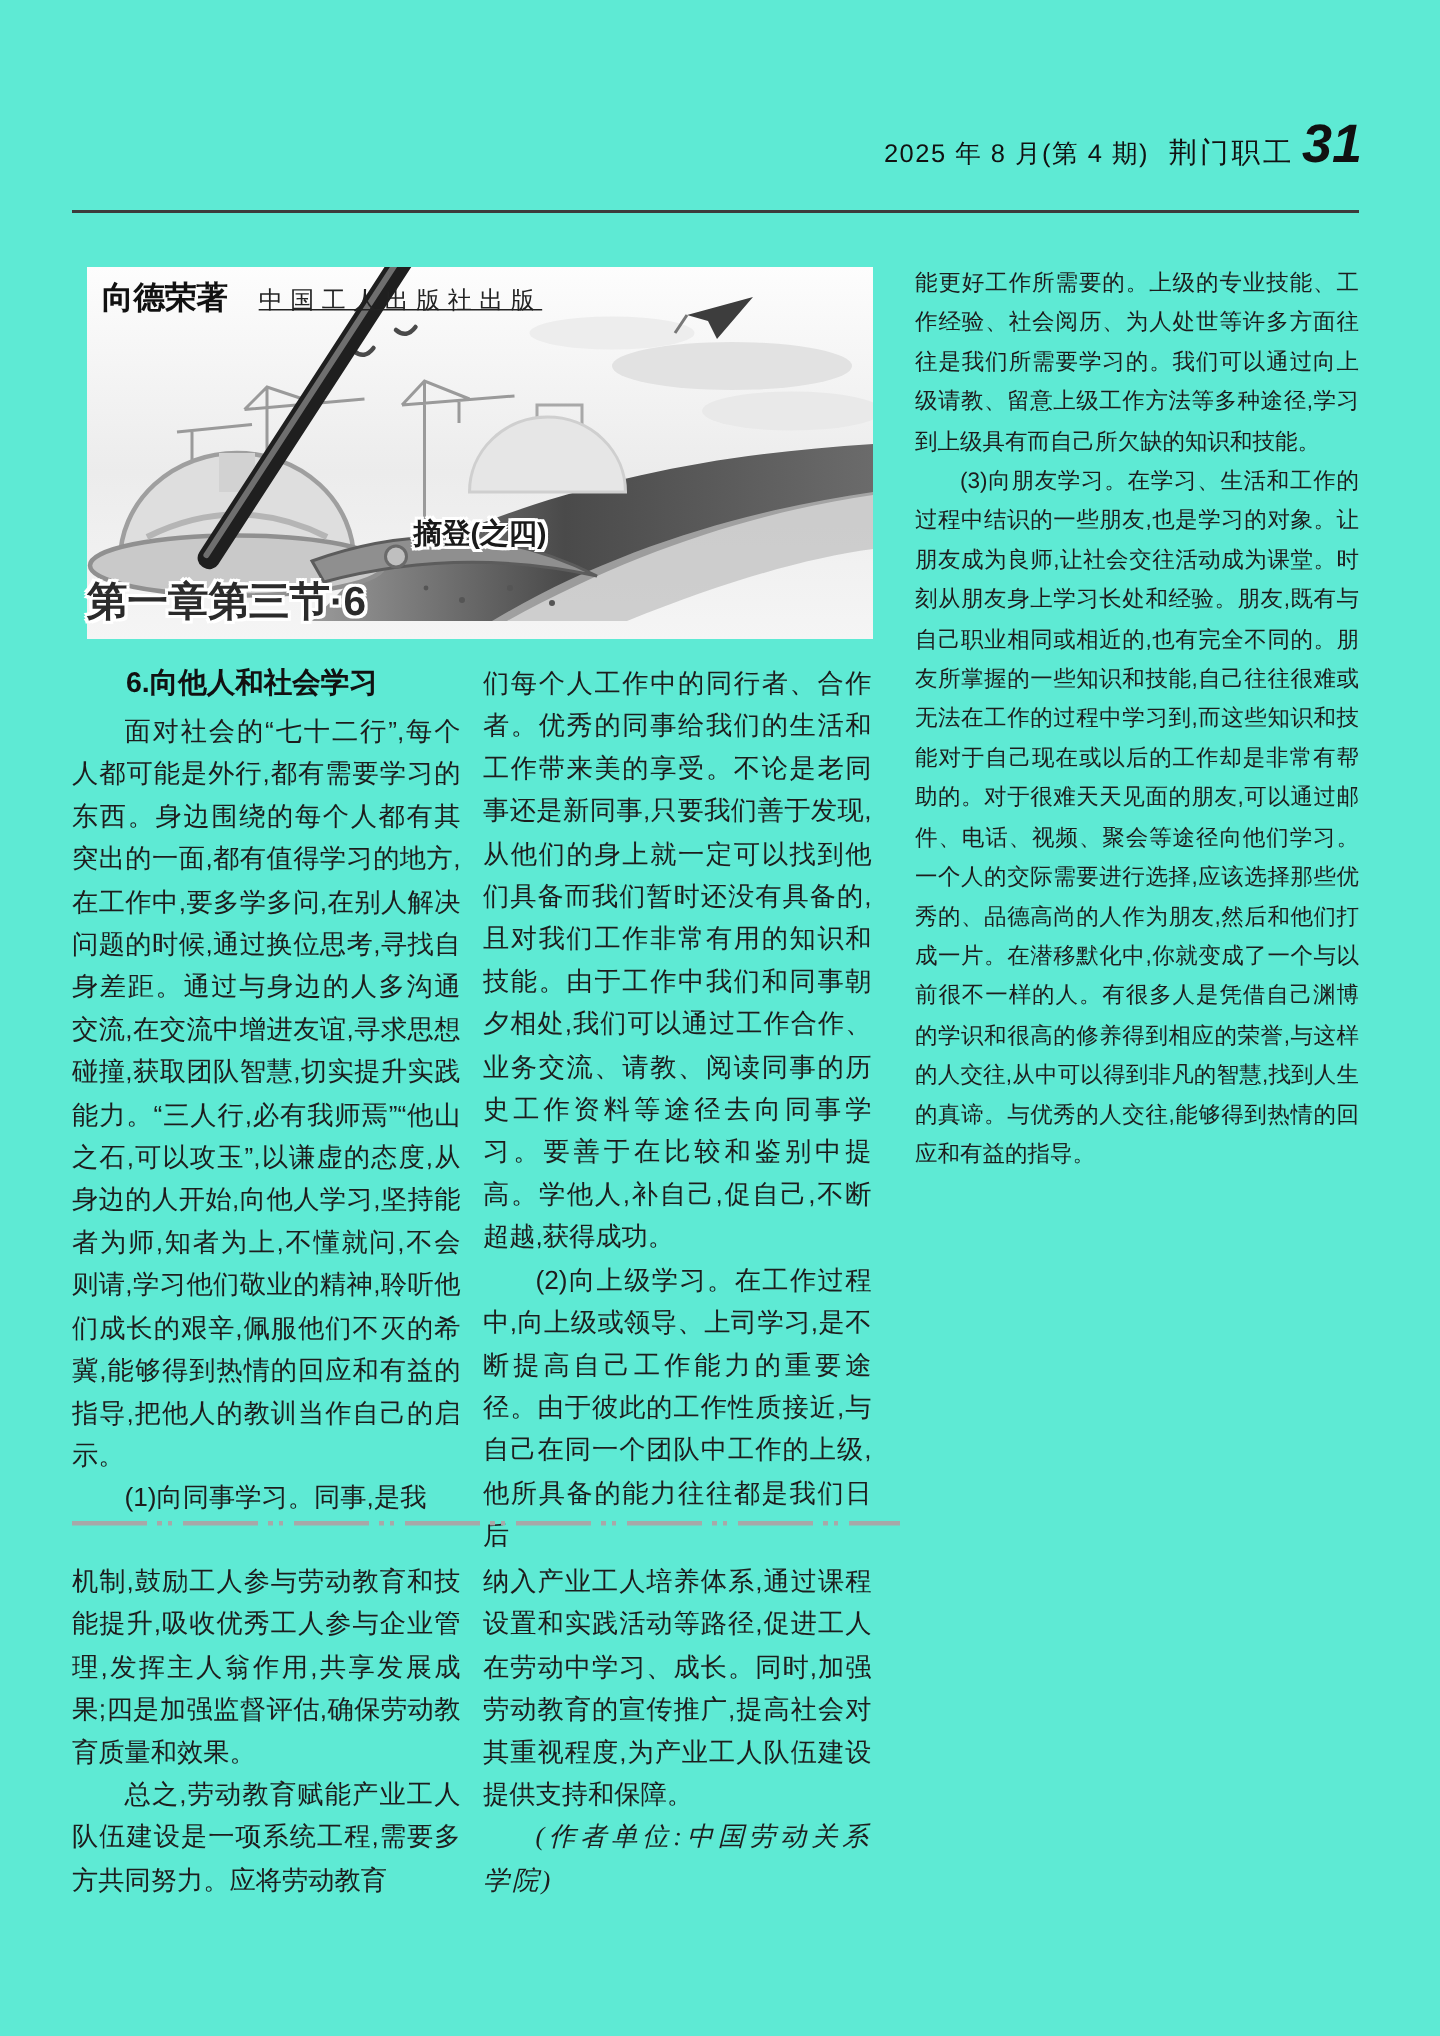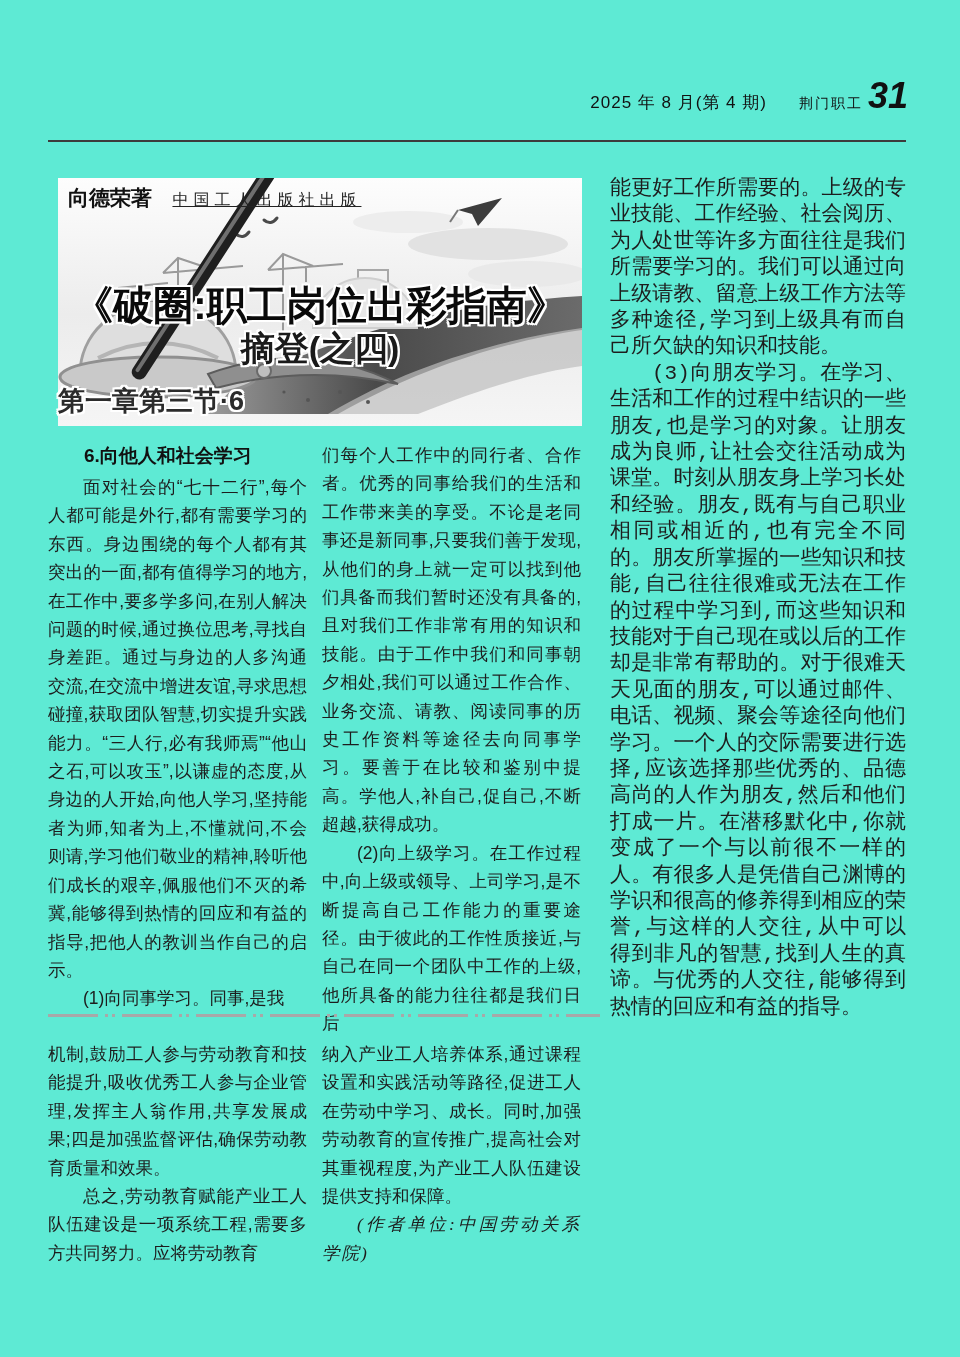--- a/index.html
+++ b/index.html
@@ -7,21 +7,21 @@
     position:relative;width:960px;height:1357px;background:#5eead4;
     font-family:"Liberation Sans","DejaVu Sans",sans-serif;color:#1d1d1d;
     overflow:hidden;
   }
   
   .pagehead{
     position:absolute;top:78px;right:52px;display:flex;align-items:baseline;
     white-space:nowrap;
   }
   .issue{font-size:17px;letter-spacing:1px;color:#111;}
-  .journal{font-size:14px;margin-left:32px;letter-spacing:2px;color:#111;}
+  .journal{font-size:19px;margin-left:13px;letter-spacing:2px;color:#111;}
   .pagenum{
     font-size:36px;font-weight:bold;font-style:italic;margin-left:5px;
     color:#111;line-height:1;
   }
   .headrule{position:absolute;left:48px;width:858px;top:140px;height:2px;background:#3c3c3c;}
 
   
   .banner{position:absolute;left:58px;top:178px;width:524px;height:248px;}
   .banner svg{position:absolute;left:0;top:0;width:100%;height:100%;}
   .banner-byline{position:absolute;left:10px;top:6px;white-space:nowrap;}
@@ -33,36 +33,36 @@
   }
   .halo{
     text-shadow:-2px -2px 0 #fff,2px -2px 0 #fff,-2px 2px 0 #fff,2px 2px 0 #fff,
                  0 -2px 0 #fff,0 2px 0 #fff,-2px 0 0 #fff,2px 0 0 #fff;
   }
   .banner-title{
     position:absolute;left:0;right:0;top:100px;text-align:center;
     font-size:40px;font-weight:bold;letter-spacing:0px;color:#0a0a0a;
   }
   .banner-subtitle{
-    position:absolute;left:0;right:0;top:148px;text-align:center;
-    font-size:34px;font-weight:bold;color:#1a1a1a;
+    position:absolute;left:0;right:0;top:165px;text-align:center;
+    font-size:19px;font-weight:bold;color:#1a1a1a;
   }
   .banner-section{
     position:absolute;left:0;right:0;top:205px;text-align:left;
     font-size:27px;font-weight:bold;color:#2b2b2b;
   }
 
   
   .col{position:absolute;}
   .col p{margin:0;text-align:justify;overflow-wrap:break-word;}
   .col1{left:48px;top:441px;width:259px;}
   .col2{left:322px;top:441px;width:259px;}
   .col3{left:610px;top:176px;width:296px;}
   .col1 p,.col2 p,.bcol p{font-size:17.5px;line-height:28.4px;}
-  .col3 p{font-size:21px;line-height:26.4px;font-family:Liberation Mono, monospace;}
+  .col3 p{font-size:15px;line-height:26.4px;}
   .indent{text-indent:2em;}
   .article-heading{
     margin:0 0 2px 36px;font-size:19px;font-weight:bold;line-height:30px;color:#111;
   }
 
   
   .divider{
     position:absolute;left:48px;top:1014px;width:552px;height:3px;
     background:repeating-linear-gradient(90deg,
       #a8a8a8 0 50px,transparent 50px 57px,
@@ -147,21 +147,20 @@
         <circle cx="250" cy="222" r="2"></circle>
           <circle cx="282" cy="214" r="2"></circle>
         <circle cx="310" cy="224" r="2"></circle>
           <circle cx="226" cy="214" r="1.6"></circle>
       </g>
     </svg>
     <div class="banner-byline">
       <span class="banner-author">向德荣著</span>
       <span class="banner-publisher">中国工人出版社出版</span>
     </div>
-    <div class="banner-title halo">《破圈:职工岗位出彩指南》</div>
     <div class="banner-subtitle halo">摘登(之四)</div>
     <div class="banner-section halo">第一章第三节·6</div>
   </section>
 
   <article>
     <div class="col col1">
       <h2 class="article-heading">6.向他人和社会学习</h2>
       <p class="indent">面对社会的“七十二行”,每个人都可能是外行,都有需要学习的东西。身边围绕的每个人都有其突出的一面,都有值得学习的地方,在工作中,要多学多问,在别人解决问题的时候,通过换位思考,寻找自身差距。通过与身边的人多沟通交流,在交流中增进友谊,寻求思想碰撞,获取团队智慧,切实提升实践能力。“三人行,必有我师焉”“他山之石,可以攻玉”,以谦虚的态度,从身边的人开始,向他人学习,坚持能者为师,知者为上,不懂就问,不会则请,学习他们敬业的精神,聆听他们成长的艰辛,佩服他们不灭的希冀,能够得到热情的回应和有益的指导,把他人的教训当作自己的启示。</p>
       <p class="indent">(1)向同事学习。同事,是我</p>
     </div>

